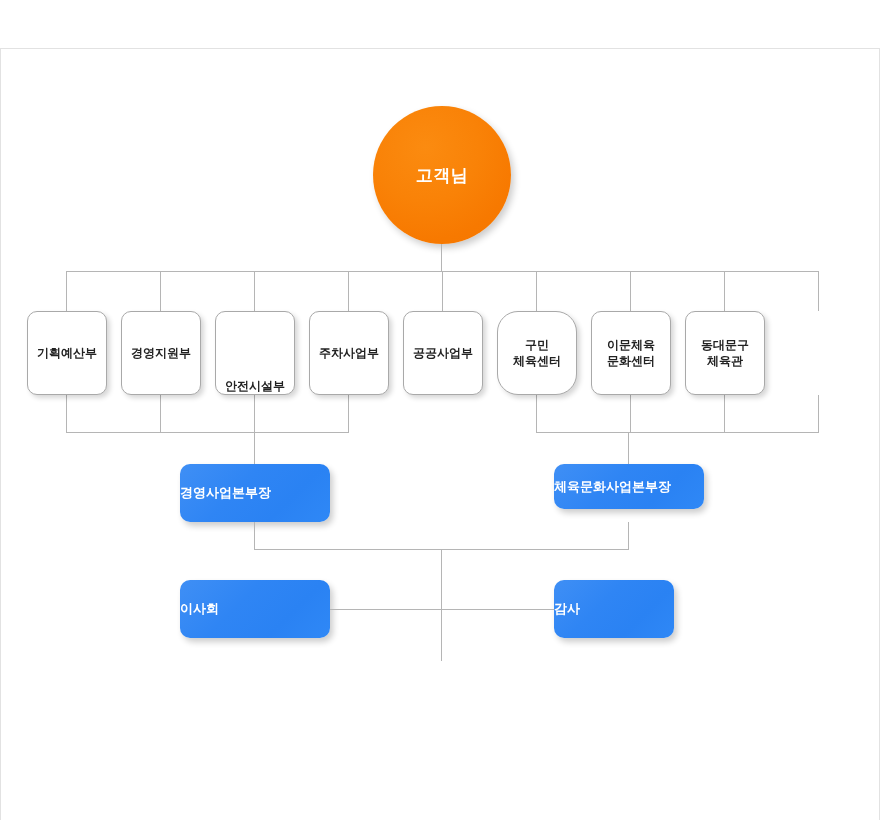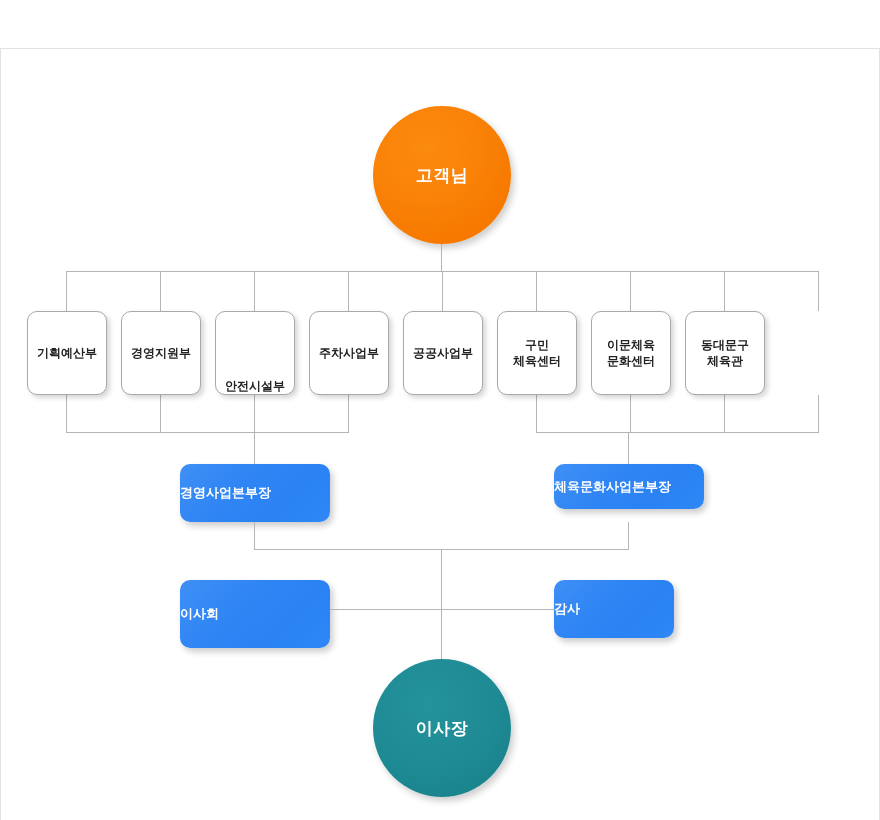--- a/index.html
+++ b/index.html
@@ -90,21 +90,21 @@
     align-items: center;
     justify-content: flex-start;
     text-align: center;
     color: #ffffff;
     font-size: 13px;
     font-weight: bold;
     box-shadow: 3px 4px 6px rgba(0,0,0,0.20);
   }
   .bb-mgmt   { left: 179px; top: 415px; width: 150px; height: 58px; }
   .bb-sports { left: 553px; top: 415px; width: 150px; height: 45px; }
-  .bb-board  { left: 179px; top: 531px; width: 150px; height: 68px; }
+  .bb-board  { left: 179px; top: 531px; width: 150px; height: 58px; }
   .bb-audit  { left: 553px; top: 531px; width: 120px; height: 58px; }
 </style>
 </head>
 <body>
 
 <div id="org-chart">
 
   <div class="node-circle circle-top">
     <span>고객님</span>
   </div>
@@ -146,21 +146,21 @@
   </div>
   <div class="dept-box" style="left:214px;align-items:flex-end;">
     <span>안전시설부</span>
   </div>
   <div class="dept-box" style="left:308px;">
     <span>주차사업부</span>
   </div>
   <div class="dept-box" style="left:402px;">
     <span>공공사업부</span>
   </div>
-  <div class="dept-box" style="left:496px;">
+  <div class="dept-box" style="left:496px;border-radius:21px;">
     <span>
       <span>구민</span><br>
       <span>체육센터</span>
     </span>
   </div>
   <div class="dept-box" style="left:590px;">
     <span>
       <span>이문체육</span><br>
       <span>문화센터</span>
     </span>
@@ -187,17 +187,14 @@
 
   <div class="blue-box bb-board">
     <span>이사회</span>
   </div>
   <div class="blue-box bb-audit">
     <span>감사</span>
   </div>
 
   <div class="line h" style="left:329px; top:560px; width:224px;"></div>
 
-  <div class="node-circle circle-bottom">
-    <span>이사장</span>
-  </div>
 
 </div>
 
 </body></html>

